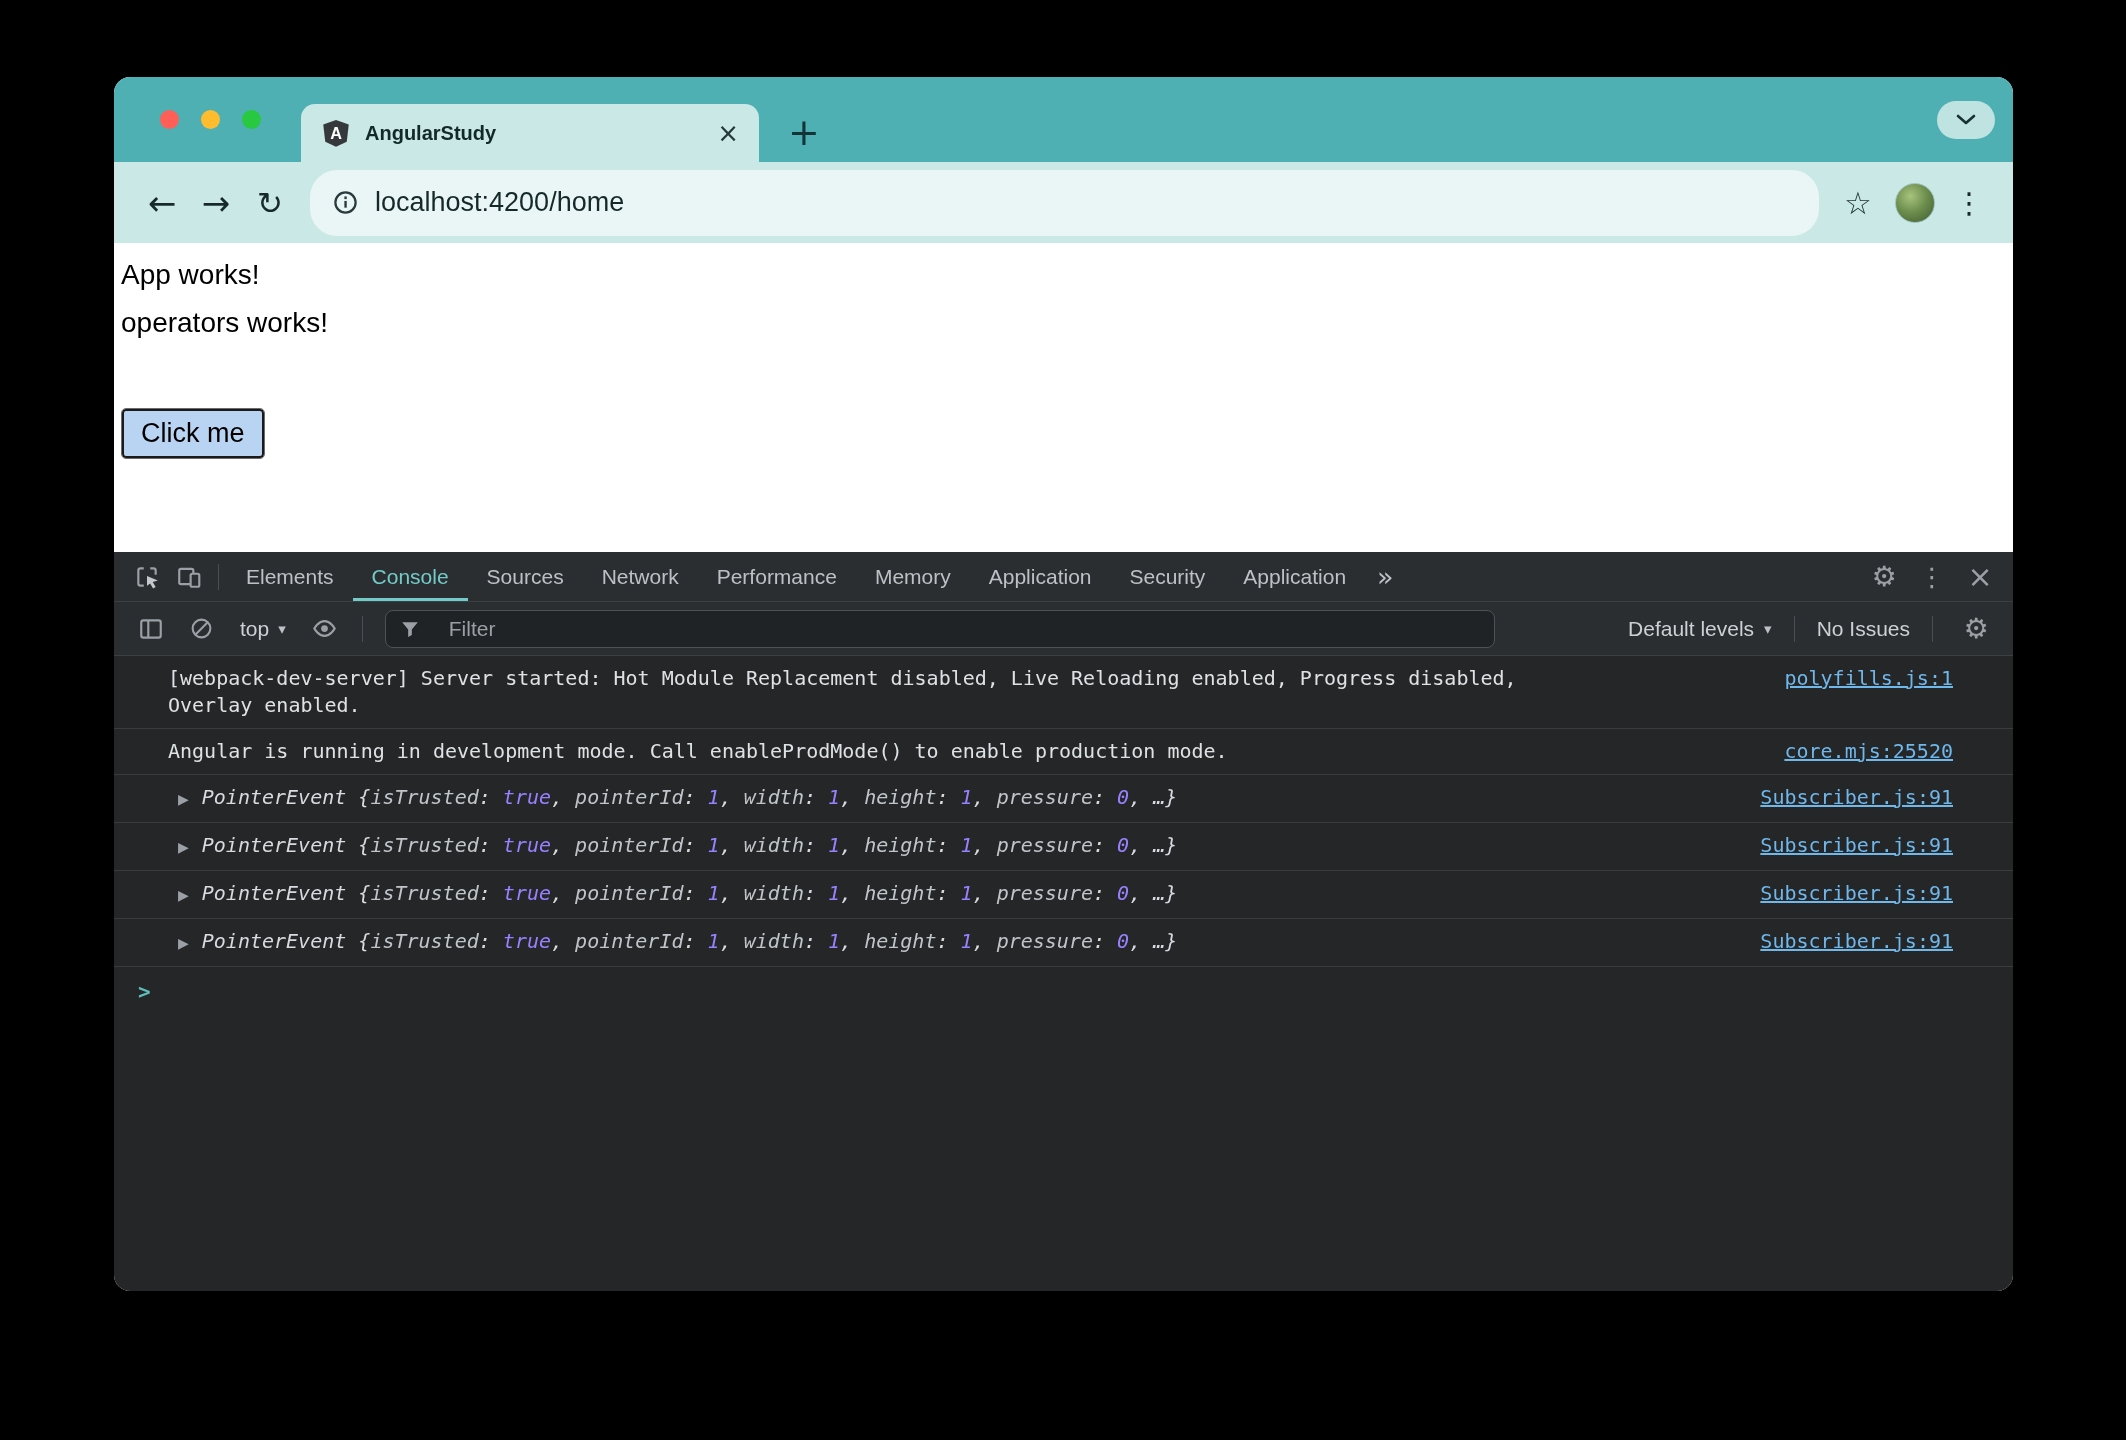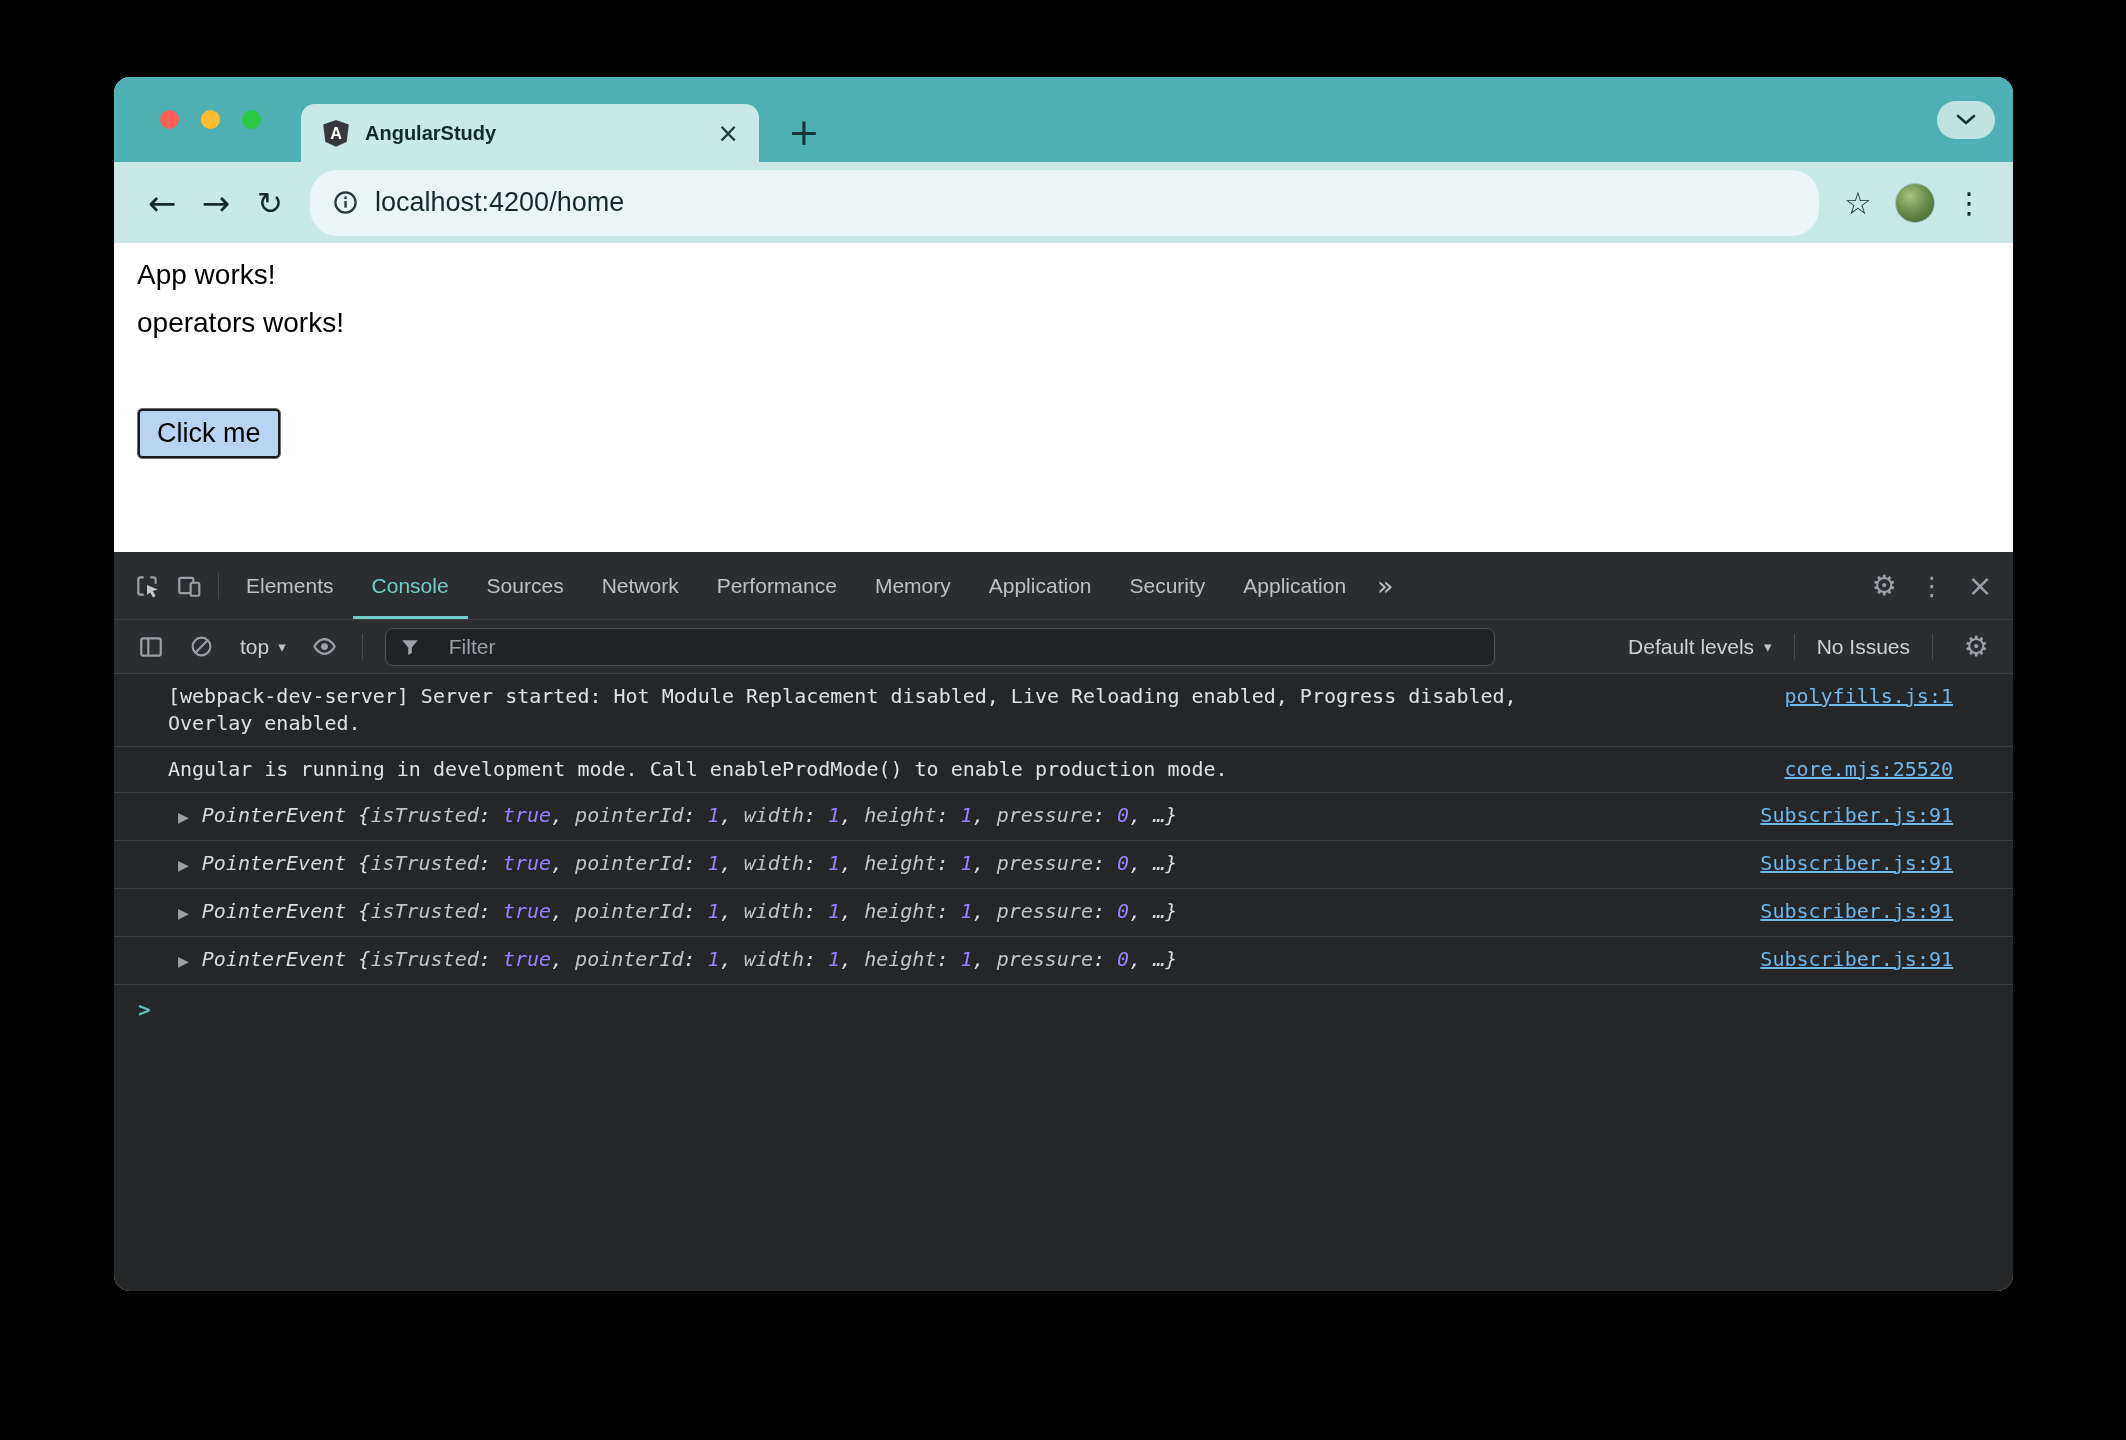--- a/index.html
+++ b/index.html
@@ -47,36 +47,36 @@
   .url{ font-size:27px; color:#15292B; white-space:nowrap; overflow:hidden; }
   .star-btn{ width:46px; height:46px; display:grid; place-items:center; font-size:31px; color:#1B2D2F; font-family:"DejaVu Sans",sans-serif; }
   .avatar{
     width:40px; height:40px; border-radius:50%; margin:0 8px;
     background:radial-gradient(circle at 38% 32%, #A8C47E 0%, #6E8F4E 45%, #3E5A30 100%);
     border:1px solid #9ec3c0;
   }
   .kebab-btn{ width:40px; height:40px; display:grid; place-items:center; font-size:29px; color:#17292C; font-family:"DejaVu Sans",sans-serif; }
 
   
-  .page{ height:309px; background:#fff; padding:16px 0 0 23px; flex:0 0 auto; }
+  .page{ height:309px; background:#fff; padding:16px 0 0 7px; flex:0 0 auto; }
   .page-line{ font-size:28px; color:#000; }
   .page-line + .page-line{ margin-top:16px; }
   .clickme{
     margin-top:70px; margin-left:1px; display:inline-block;
     font-family:"Liberation Sans",sans-serif; font-size:27px; color:#000;
     background:#B9D4F2; border:2px solid #1a1a1a; border-radius:4px;
     padding:7px 17px; outline:1px solid #6b6b6b; outline-offset:0;
   }
 
   
   .devtools{ flex:1; background:#242628; display:flex; flex-direction:column; min-height:0; }
   .vdiv{ width:1px; height:26px; background:#4A4E52; display:inline-block; margin:0 8px; flex:0 0 auto; }
 
   .dt-tabbar{
-    height:68px; flex:0 0 auto; background:#2B2E30; border-bottom:1px solid #3C4043;
+    height:50px; flex:0 0 auto; background:#2B2E30; border-bottom:1px solid #3C4043;
     display:flex; align-items:stretch; padding:0 12px; color:#BDC1C6;
   }
   .dt-icon-btn{ width:42px; display:grid; place-items:center; color:#9AA0A6; align-self:center; height:42px; }
   .dt-tab{
     padding:0 19px; display:flex; align-items:center; font-size:21px; color:#BDC1C6;
     border-bottom:3px solid transparent; padding-top:3px; white-space:nowrap;
   }
   .dt-tab.active{ color:#72CBC9; border-bottom-color:#72CBC9; }
   .dt-more{ display:flex; align-items:center; font-size:27px; padding:0 12px; color:#BDC1C6; font-family:"DejaVu Sans",sans-serif; }
   .dt-right{ margin-left:auto; display:flex; align-items:center; gap:6px; }

